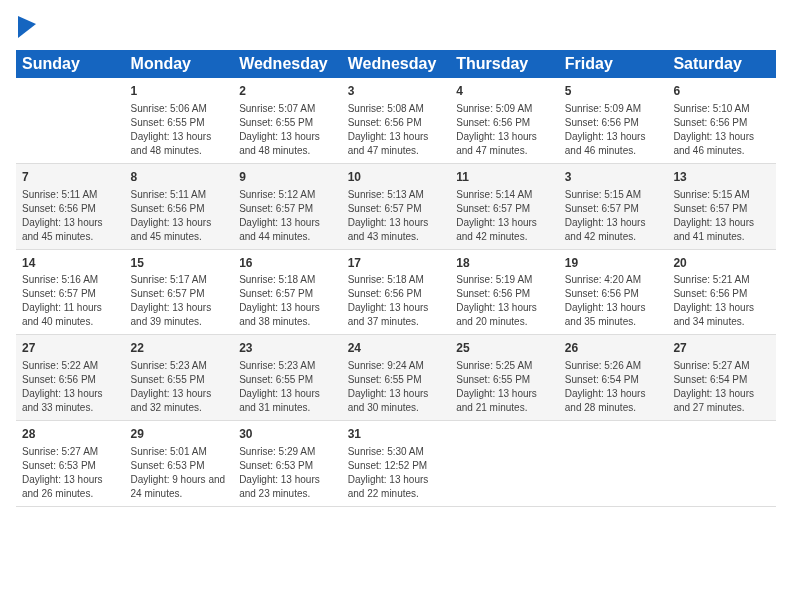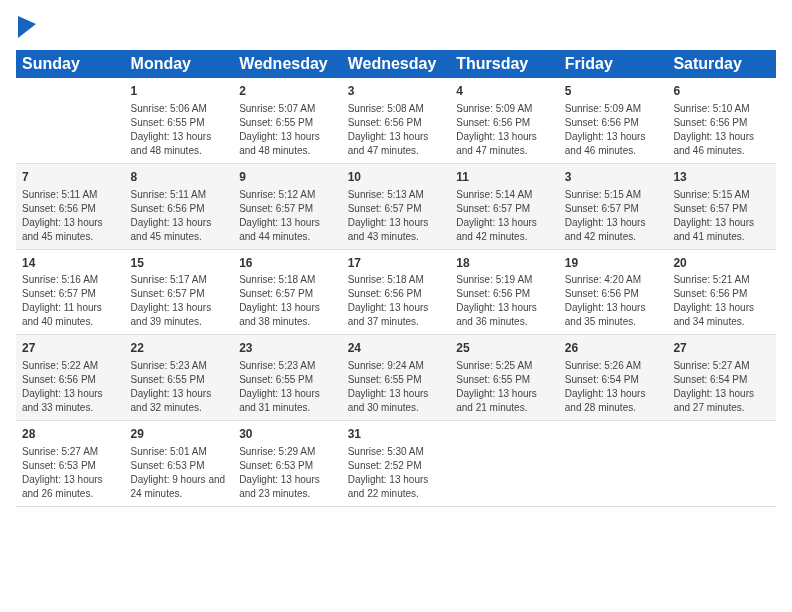--- a/index.html
+++ b/index.html
@@ -223,21 +223,21 @@
         <td>
           <span class="day-num">17</span>
           <div class="cell-text">Sunrise: 5:18 AM</div>
           <div class="cell-text">Sunset: 6:56 PM</div>
           <div class="cell-text">Daylight: 13 hours and 37 minutes.</div>
         </td>
         <td>
           <span class="day-num">18</span>
           <div class="cell-text">Sunrise: 5:19 AM</div>
           <div class="cell-text">Sunset: 6:56 PM</div>
-          <div class="cell-text">Daylight: 13 hours and 36 minutes.</div>
+          <div class="cell-text">Daylight: 13 hours and 20 minutes.</div>
         </td>
         <td>
           <span class="day-num">19</span>
           <div class="cell-text">Sunrise: 4:20 AM</div>
           <div class="cell-text">Sunset: 6:56 PM</div>
           <div class="cell-text">Daylight: 13 hours and 35 minutes.</div>
         </td>
         <td>
           <span class="day-num">20</span>
           <div class="cell-text">Sunrise: 5:21 AM</div>
@@ -304,21 +304,21 @@
         </td>
         <td>
           <span class="day-num">30</span>
           <div class="cell-text">Sunrise: 5:29 AM</div>
           <div class="cell-text">Sunset: 6:53 PM</div>
           <div class="cell-text">Daylight: 13 hours and 23 minutes.</div>
         </td>
         <td>
           <span class="day-num">31</span>
           <div class="cell-text">Sunrise: 5:30 AM</div>
-          <div class="cell-text">Sunset: 2:52 PM</div>
+          <div class="cell-text">Sunset: 12:52 PM</div>
           <div class="cell-text">Daylight: 13 hours and 22 minutes.</div>
         </td>
         <td></td>
         <td></td>
         <td></td>
       </tr>
     </tbody>
 </table>
 
 </body></html>

